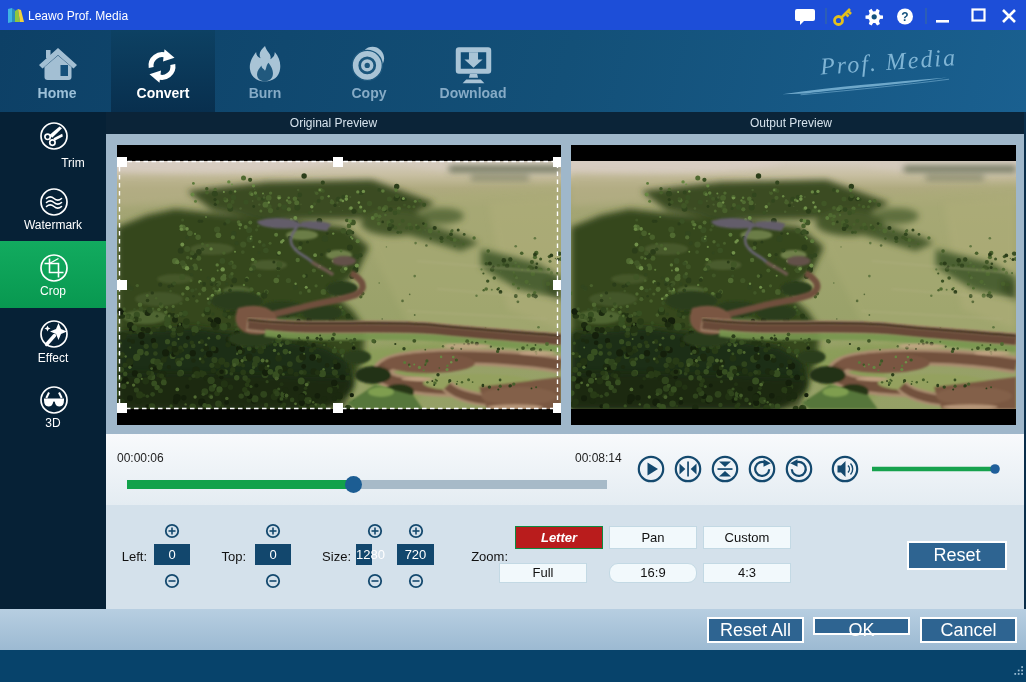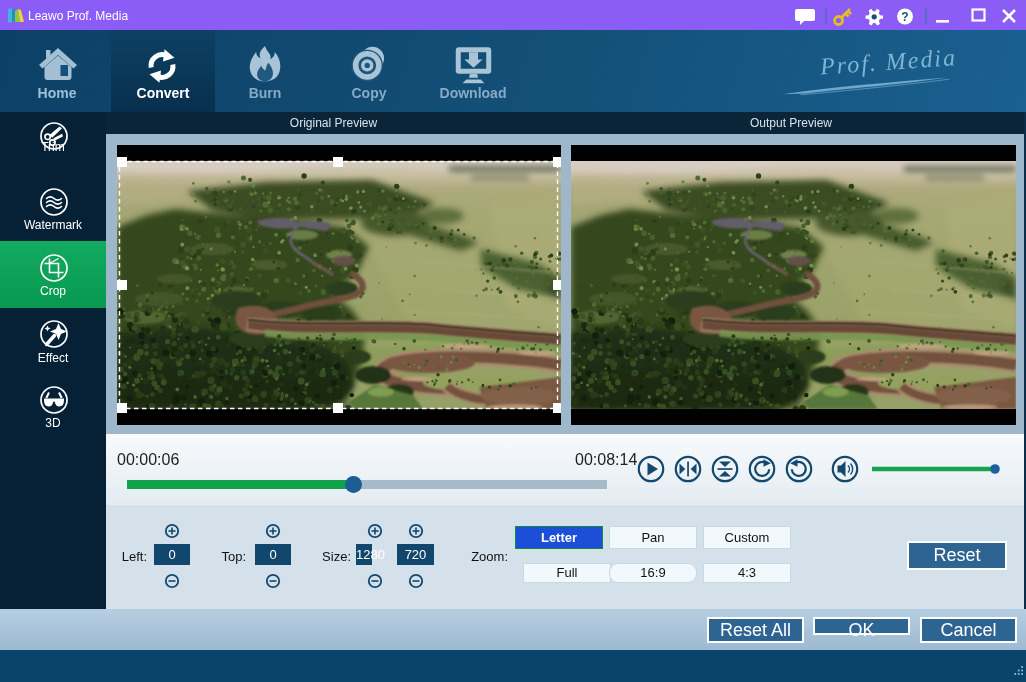--- a/index.html
+++ b/index.html
@@ -1,49 +1,49 @@
 <!DOCTYPE html>
 <html><head>
 <meta charset="utf-8">
 <style>
   html,body{margin:0;padding:0;width:1026px;height:682px;overflow:hidden;}
   body{font-family:"Liberation Sans",sans-serif;position:relative;background:#0a2e4a;}
   .abs{position:absolute;}
   
-  #titlebar{left:0;top:0;width:1026px;height:30px;background:#8b5cf6;}
+  #titlebar{left:0;top:0;width:1026px;height:30px;background:#1d4ed8;}
   #titletext{left:28px;top:9px;color:#fff;font-size:12px;}
   
   #nav{left:0;top:30px;width:1026px;height:82px;background:linear-gradient(105deg,#0d4066 0%,#135078 55%,#1a6090 100%);}
   #convtile{left:111px;top:0px;width:104px;height:82px;background:linear-gradient(180deg,#0d4163,#082f4e);}
   .navlab{font-size:14px;font-weight:bold;color:#86abc6;text-align:center;width:104px;top:55px;}
   
   #sidebar{left:0;top:112px;width:106px;height:497px;background:#062136;}
   #croptile{left:0;top:129px;width:106px;height:67px;background:linear-gradient(180deg,#12ab5f,#089850);}
   .sidelab{width:106px;text-align:center;color:#fff;font-size:12px;}
   
   #hdr{left:106px;top:112px;width:918px;height:22px;background:#0b2438;color:#d5e2ec;font-size:12px;}
   
   #content{left:106px;top:134px;width:918px;height:300px;background:#9fb7ca;}
   .panel{background:#000;}
   #lpanel{left:11px;top:11px;width:444px;height:280px;}
   #rpanel{left:465px;top:11px;width:445px;height:280px;}
   .vimg{left:0;top:16px;width:100%;height:248px;}
   
   #timeline{left:106px;top:434px;width:918px;height:71px;background:linear-gradient(180deg,#f8fafc,#e4ecf2);}
-  .tstamp{font-size:16px;color:#222;}
+  .tstamp{font-size:12px;color:#222;}
   #track{left:21px;top:46px;width:480px;height:9px;background:#a7bac8;}
   #trackfill{left:21px;top:46px;width:226px;height:9px;background:#12a24b;}
   #tknob{left:239px;top:42px;width:17px;height:17px;border-radius:50%;background:#1c5d93;}
   
   #controls{left:106px;top:505px;width:918px;height:104px;background:#d4e1eb;}
   .numbox{background:#12476d;color:#fff;font-size:13px;text-align:center;line-height:21px;height:21px;}
   .clab{font-size:13px;color:#111;}
   .zbtn{position:absolute;width:88px;height:23px;background:#f2f9fc;border:1px solid #c3d9e4;box-sizing:border-box;text-align:center;font-size:13px;color:#111;line-height:21px;}
   .zbtn2{height:20px;line-height:18px;}
-  #letter{background:#1d4ed8;border:1px solid #0e8a41;color:#fff;font-weight:bold;}
+  #letter{background:#b91c1c;border:1px solid #0e8a41;color:#fff;font-weight:bold;font-style:italic;}
   .bluebtn{position:absolute;background:#2e6491;border:2px solid #fff;box-sizing:border-box;color:#fff;font-size:18px;text-align:center;}
   
   #botbar{left:0;top:609px;width:1026px;height:41px;background:linear-gradient(180deg,#b7cee1,#9cbad2);}
   #footer{left:0;top:650px;width:1026px;height:32px;background:#07436b;}
   
   #rborder{left:1024px;top:112px;width:2px;height:497px;background:#0a2e4a;}
 </style>
 </head>
 <body>
 <div class="abs" id="titlebar">
@@ -172,21 +172,21 @@
     <path d="M7.5,25.5 L15.5,16.5" stroke="#fff" stroke-width="3.4" stroke-linecap="round"></path>
   </svg>
   <svg class="abs" style="left:39px;top:273px" width="30" height="30" viewBox="0 0 30 30">
     <circle cx="15" cy="15" r="13" fill="none" stroke="#fff" stroke-width="1.7"></circle>
     <g stroke="#fff" stroke-width="2" fill="none">
       <path d="M7.3,13 L10,7.5"></path>
       <path d="M22.7,13 L20,7.5"></path>
     </g>
     <path d="M5,13.5 H25 V15 Q25,21.5 20.5,21.5 Q16.6,21.5 15.8,17 L15,16.2 L14.2,17 Q13.4,21.5 9.5,21.5 Q5,21.5 5,15 Z" fill="#fff"></path>
   </svg>
-  <div class="abs sidelab" style="top:28px;">Trim</div>
+  <div class="abs sidelab" style="top:44px;padding-left:20px;">Trim</div>
   <div class="abs sidelab" style="top:106px;">Watermark</div>
   <div class="abs sidelab" style="top:172px;">Crop</div>
   <div class="abs sidelab" style="top:239px;">Effect</div>
   <div class="abs sidelab" style="top:304px;">3D</div>
 </div>
 <div class="abs" id="hdr">
   <div class="abs" style="left:0;width:455px;text-align:center;top:4px;">Original Preview</div>
   <div class="abs" style="left:455px;width:460px;text-align:center;top:4px;">Output Preview</div>
 </div>
 <svg width="0" height="0" style="position:absolute">
@@ -1478,21 +1478,21 @@
       <line x1="62.5" y1="76" x2="69.5" y2="76"></line>
       <line x1="163.5" y1="76" x2="170.5" y2="76"></line>
       <line x1="265.5" y1="76" x2="272.5" y2="76"></line>
       <line x1="306.5" y1="76" x2="313.5" y2="76"></line>
     </g>
   </svg>
   <div class="abs clab" style="left:352px;width:50px;text-align:right;top:44px;">Zoom:</div>
   <div class="zbtn" id="letter" style="left:409px;top:21px;">Letter</div>
   <div class="zbtn" style="left:503px;top:21px;">Pan</div>
   <div class="zbtn" style="left:597px;top:21px;">Custom</div>
-  <div class="zbtn zbtn2" style="left:417px;top:58px;">Full</div>
+  <div class="zbtn zbtn2" style="left:393px;top:58px;">Full</div>
   <div class="zbtn zbtn2" style="left:503px;top:58px;border-radius:9px;">16:9</div>
   <div class="zbtn zbtn2" style="left:597px;top:58px;">4:3</div>
   <div class="bluebtn" style="left:801px;top:36px;width:100px;height:29px;line-height:25px;">Reset</div>
 </div>
 <div class="abs" id="botbar">
   <div class="bluebtn" style="left:707px;top:8px;width:97px;height:26px;line-height:22px;">Reset All</div>
   <div class="bluebtn" style="left:813px;top:8px;width:97px;height:18px;line-height:22px;">OK</div>
   <div class="bluebtn" style="left:920px;top:8px;width:97px;height:26px;line-height:22px;">Cancel</div>
 </div>
 <div class="abs" id="footer">

